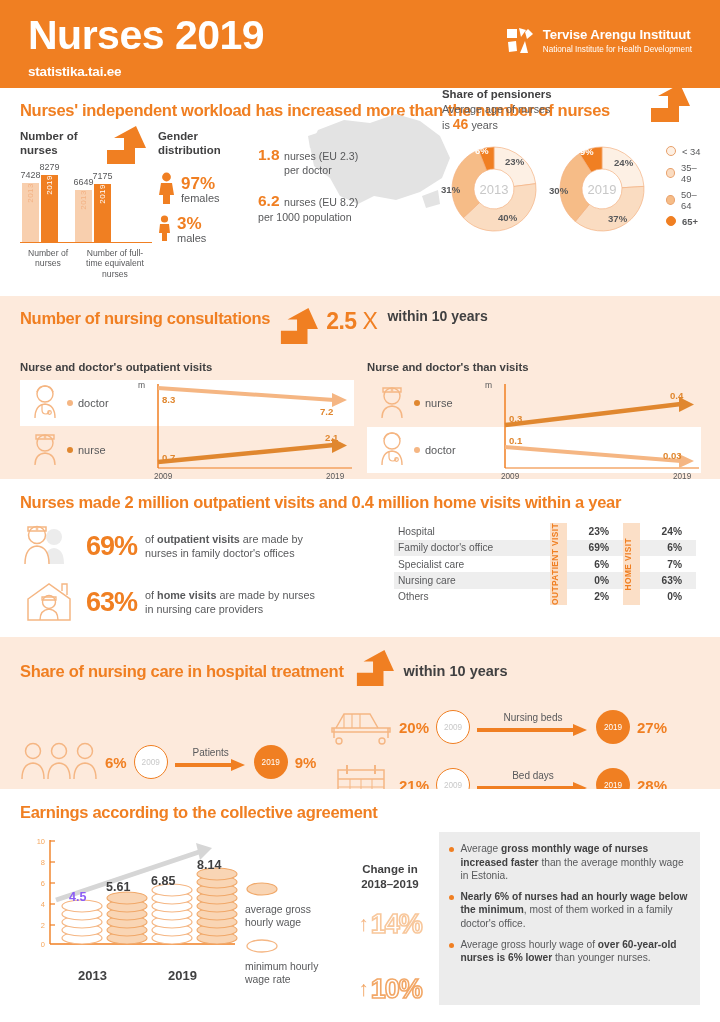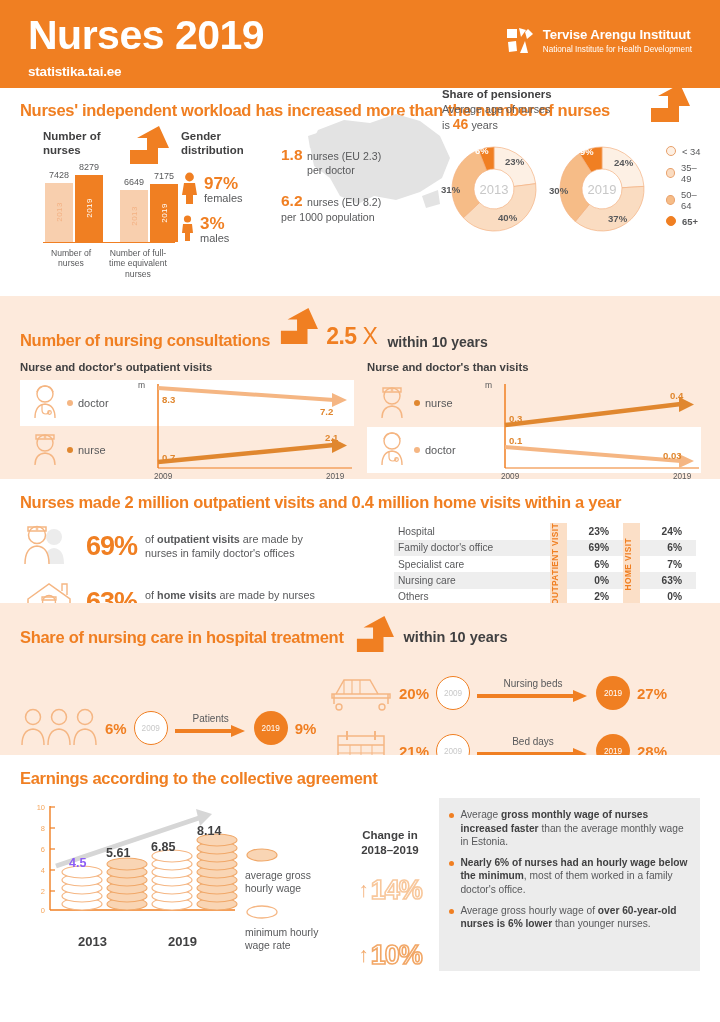--- a/index.html
+++ b/index.html
@@ -31,26 +31,26 @@
   .sec-title {
     font-size: 16.5px; font-weight: bold; color: #f07f22;
     line-height: 1.22; letter-spacing: -0.3px;
   }
   .sub-h { font-size: 11.4px; font-weight: bold; color: #404041; line-height: 1.2; }
 
   
   #sec1 { height: 208px; padding-top: 12px; }
   .s1-row { display: flex; margin-top: 10px; position: relative; }
 
-  .barchart { width: 132px; position: relative; margin-left: 23px; }
+  .barchart { width: 132px; position: relative; }
   .bc-title { font-size: 11.5px; font-weight: bold; color: #404041; line-height:1.2; width:78px;}
   .bc-arrow { position: absolute; left: 82px; top: -4px; }
   .bars { display: flex; align-items: flex-end; gap: 17px; height: 76px; margin-top: 9px; border-bottom: 1.6px solid #f07f22; padding-left:2px;}
   .bargrp { display: flex; align-items: flex-end; gap: 2px; }
-  .bar { width: 28px; position: relative; display:flex; align-items:center; justify-content:center;}
+  .bar { width: 17px; position: relative; display:flex; align-items:flex-start; justify-content:center;}
   .bar-lt { background: #f8cfae; }
   .bar-dk { background: #f07f22; }
   .bar-val { position: absolute; top: -13px; left: 50%; transform: translateX(-50%); font-size: 9px; color: #58595b; white-space: nowrap; }
   .bar-yr { font-size: 8px; color: #fff; writing-mode: vertical-rl; transform: rotate(180deg); letter-spacing:0.5px;}
   .bar-lt .bar-yr { color: #f3b183; }
   .bc-labels { display: flex; gap: 8px; margin-top: 5px; }
   .bc-lab { font-size: 8.6px; color: #58595b; text-align: center; line-height: 1.22; }
 
   .gender { width: 96px; margin-left: 6px;}
   .g-item { display: flex; align-items: center; gap: 6px; margin-top: 8px; }
@@ -71,39 +71,39 @@
   .pen-s b { font-size: 14px; font-weight: bold; color: #f07f22; }
   .pen-arrow { position: absolute; right: 12px; top: -4px; }
   .donuts { display: flex; align-items: center; margin-top: 6px; gap: 4px; }
   .legend { margin-left: 8px; }
   .lg-item { display: flex; align-items: center; gap: 6px; margin-bottom: 5px; font-size: 9.4px; color: #58595b; }
   .lg-dot { width: 10px; height: 10px; border-radius: 50%; border: 1px solid #e8a06a; }
   .lg-item.b { font-weight: bold; }
 
   
   #sec2 { height: 183px; padding-top: 12px; }
-  .s2-head { display: flex; align-items: flex-end; gap: 6px; }
+  .s2-head { display: flex; align-items: flex-start; gap: 6px; }
   .s2-x { font-size: 23px; font-weight: bold; color: #f07f22; letter-spacing:-0.5px;}
   .s2-within { font-size: 14px; font-weight: bold; color: #404041; margin-left: 4px;}
   .s2-cols { display: flex; gap: 14px; margin-top: 11px; }
   .s2-col { width: 334px; }
   .s2-ct { font-size: 11.3px; font-weight: bold; color: #404041; }
   .linewrap { position: relative; margin-top: 7px; height: 101px; }
   .lrow { position: absolute; left: 0; width: 334px; height: 46px; display: flex; align-items: center; }
   .lrow.white { background: #fff; }
   .lrow-legend { display: flex; align-items: center; gap: 5px; width: 132px; padding-left: 8px; text-align: center;}
   .ldot { width: 6px; height: 6px; border-radius: 50%; }
   .llab { font-size: 11px; color: #58595b; }
   .axis { position: absolute; left: 132px; top: 0; }
   .ax-m { position: absolute; font-size: 8.5px; color: #58595b; }
   .ax-yr { position: absolute; font-size: 8.2px; color: #58595b; }
   .lval { position: absolute; font-size: 9.6px; font-weight: bold; color: #e0872f; }
 
   
-  #sec3 { height: 124px; padding-top: 13px; }
+  #sec3 { height: 158px; padding-top: 13px; }
   .s3-body { display: flex; margin-top: 11px; }
   .s3-left { width: 370px; }
   .s3-item { display: flex; align-items: center; gap: 8px; margin-bottom: 10px; }
   .s3-pct { font-size: 27px; font-weight: bold; color: #f07f22; letter-spacing: -1px; }
   .s3-txt { font-size: 10.8px; color: #58595b; line-height: 1.3; }
   .s3-right { width: 302px; margin-left: 4px;}
   .tbl-title { font-size: 11px; font-weight: bold; color: #404041; text-align: right; line-height: 1.25; margin-bottom: 5px;}
   table { border-collapse: collapse; width: 302px; font-size: 10.2px; }
   td { padding: 2.1px 4px; color: #58595b; }
   tr.alt td { background: #eeeeee; }

